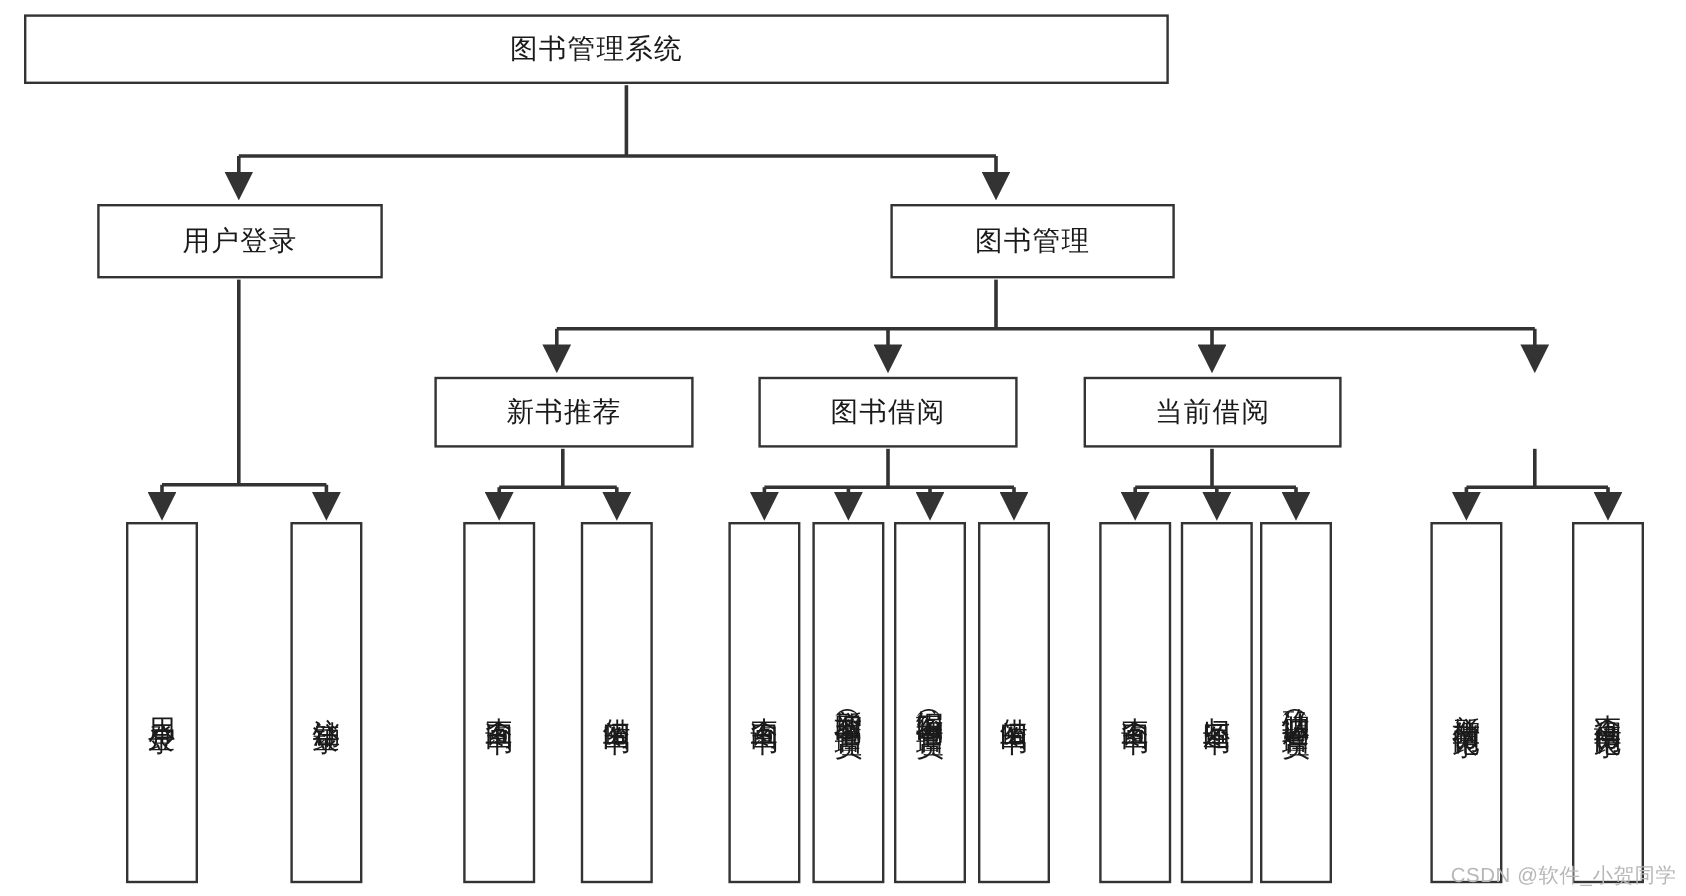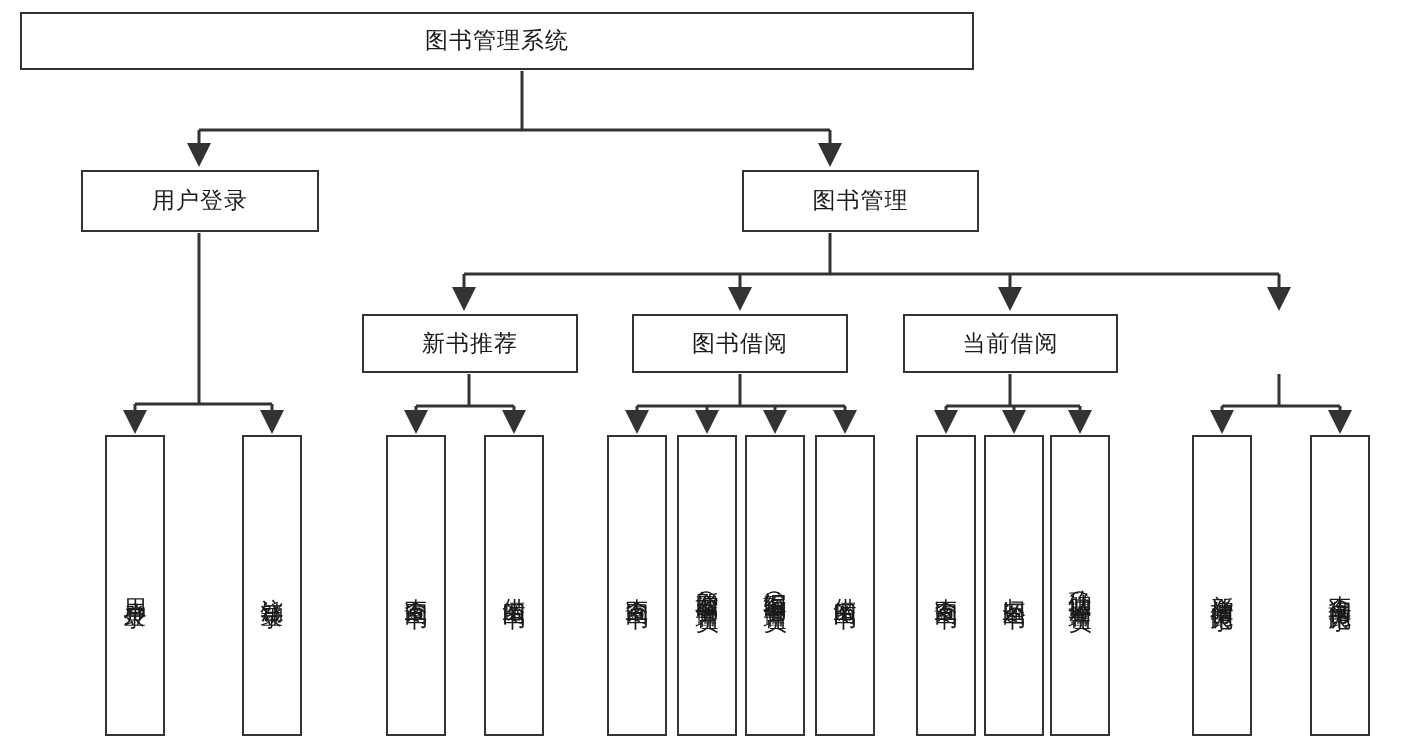--- a/index.html
+++ b/index.html
@@ -180,14 +180,15 @@
     <span class="vtext">确认归还（管理员）</span>
   </div>
 
   <div class="node node-v" style="left:1192px; top:435px; width:60px; height:301px;">
     <span class="vtext">新增借阅记录</span>
   </div>
   <div class="node node-v" style="left:1310px; top:435px; width:60px; height:301px;">
     <span class="vtext">查询借阅记录</span>
   </div>
 
+  <div id="watermark">CSDN @软件_小贺同学</div>
 
 </div>
 
 </body></html>

